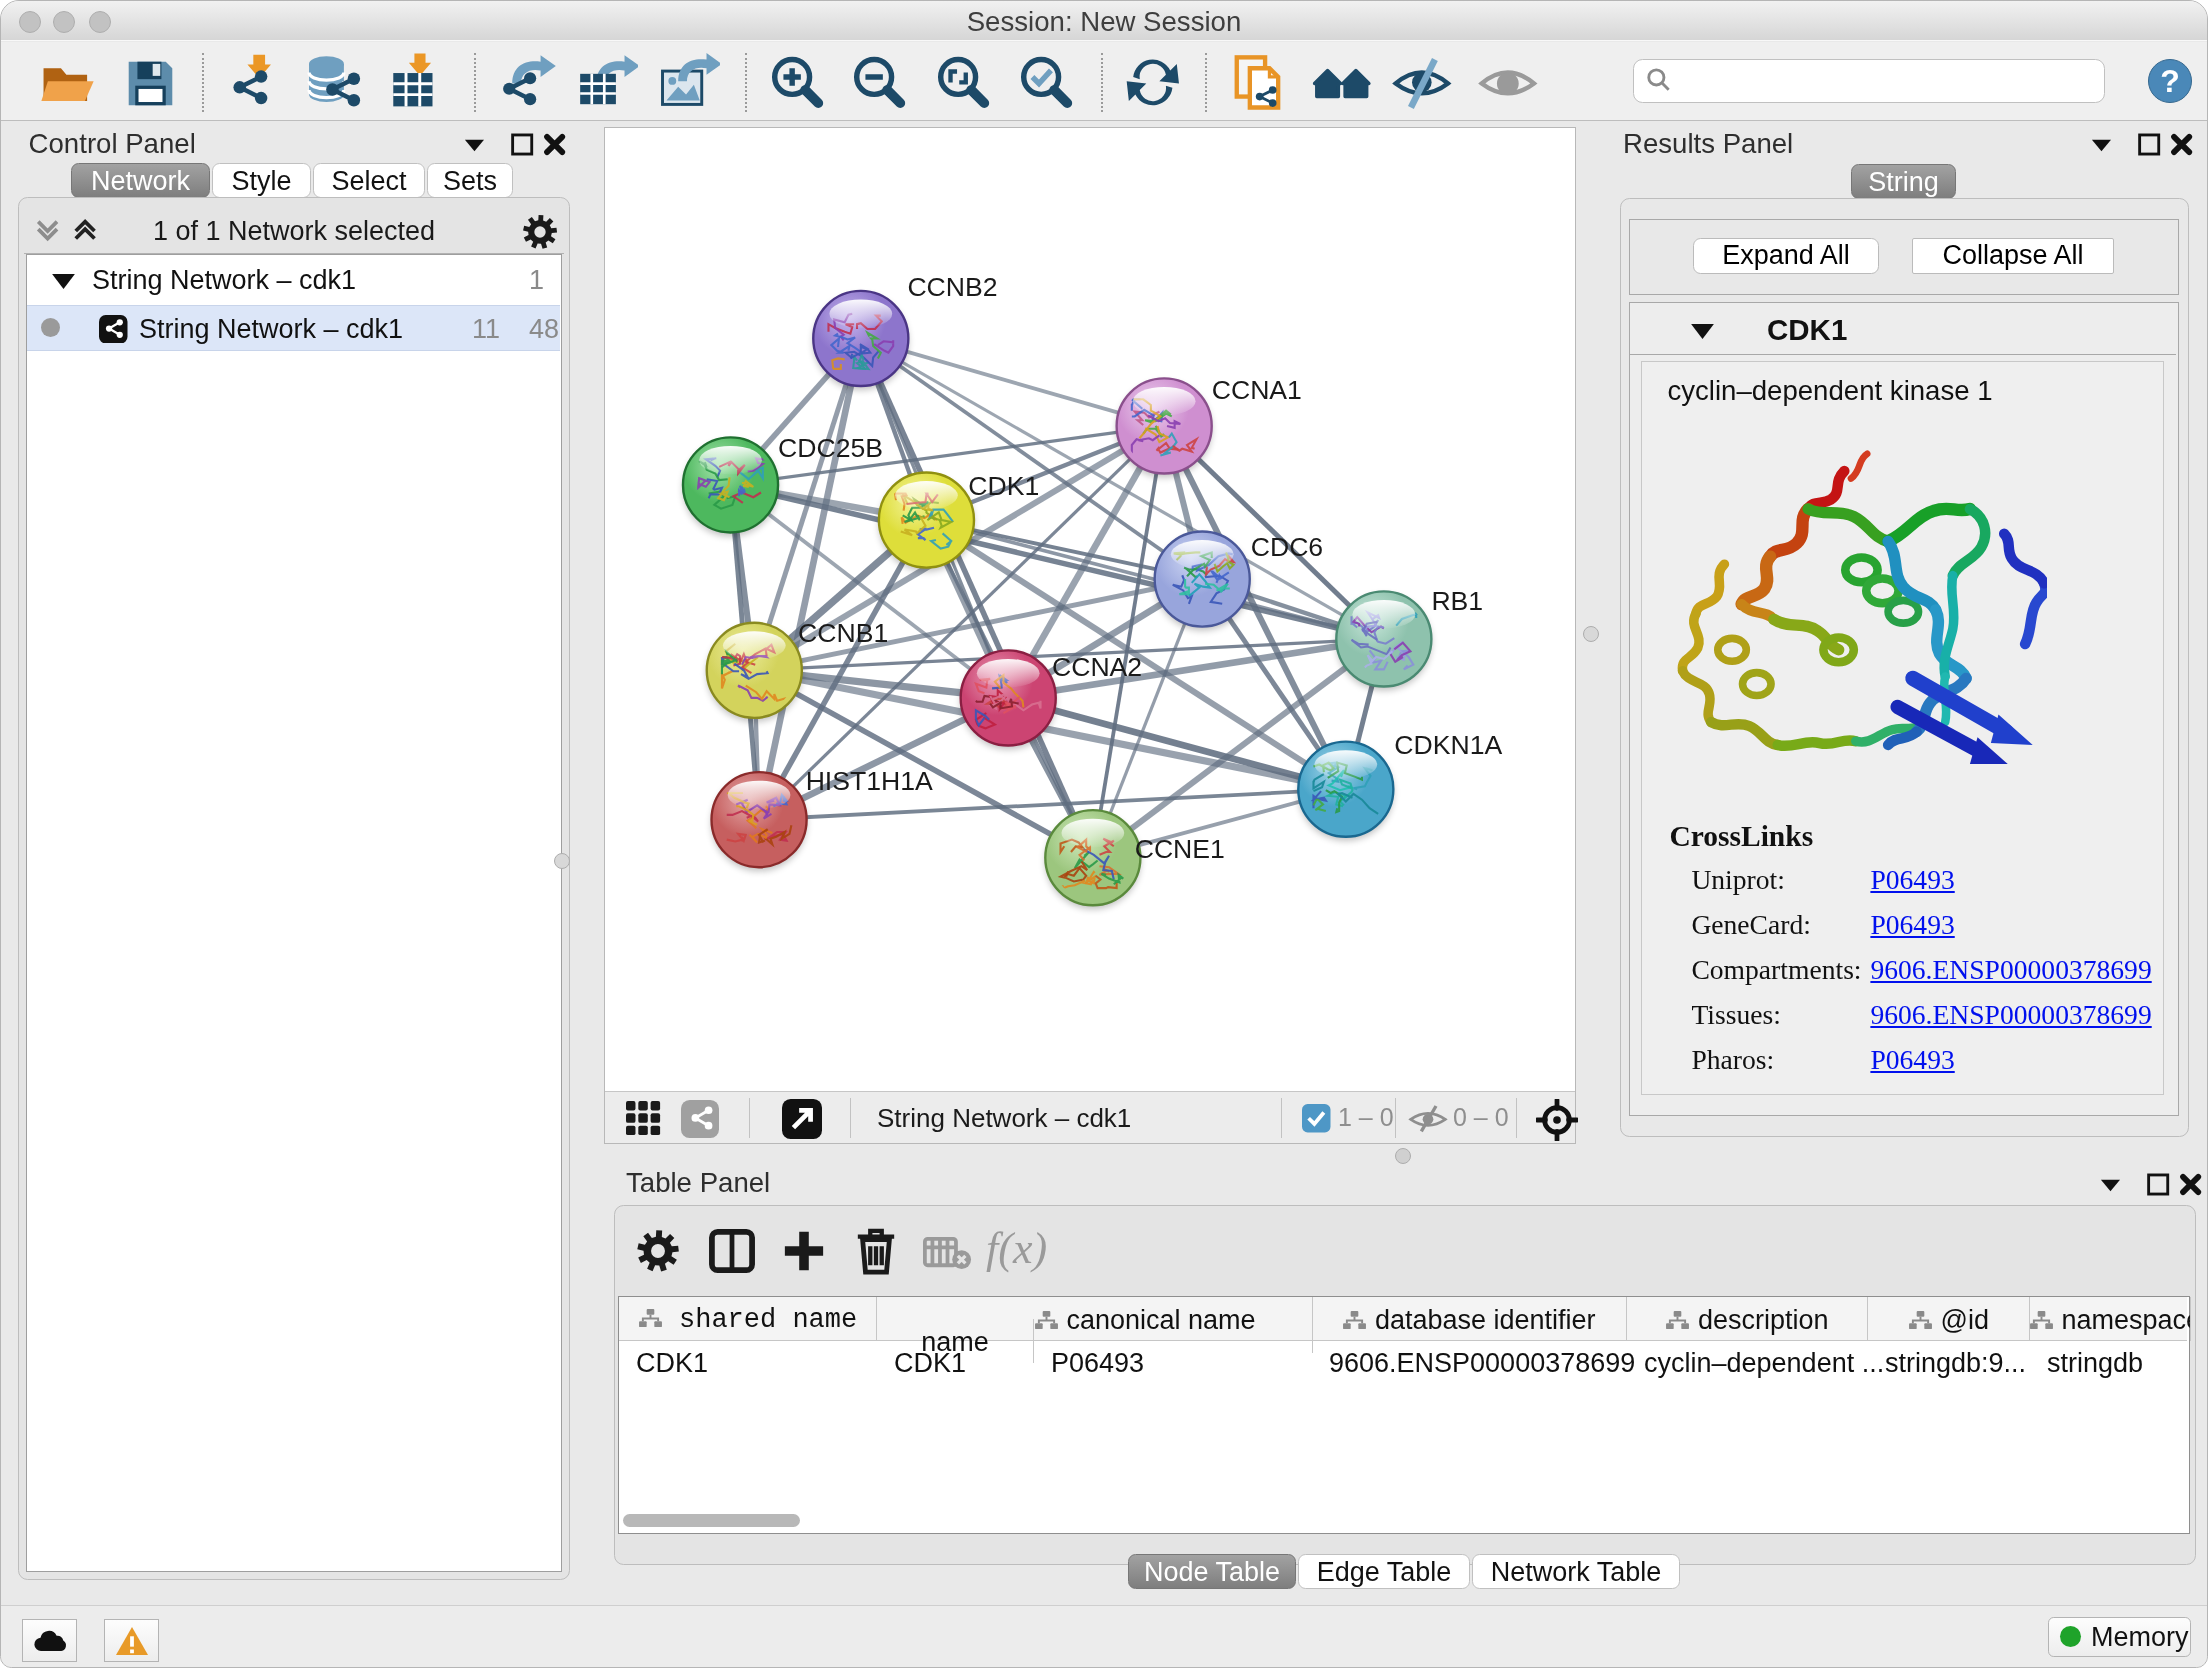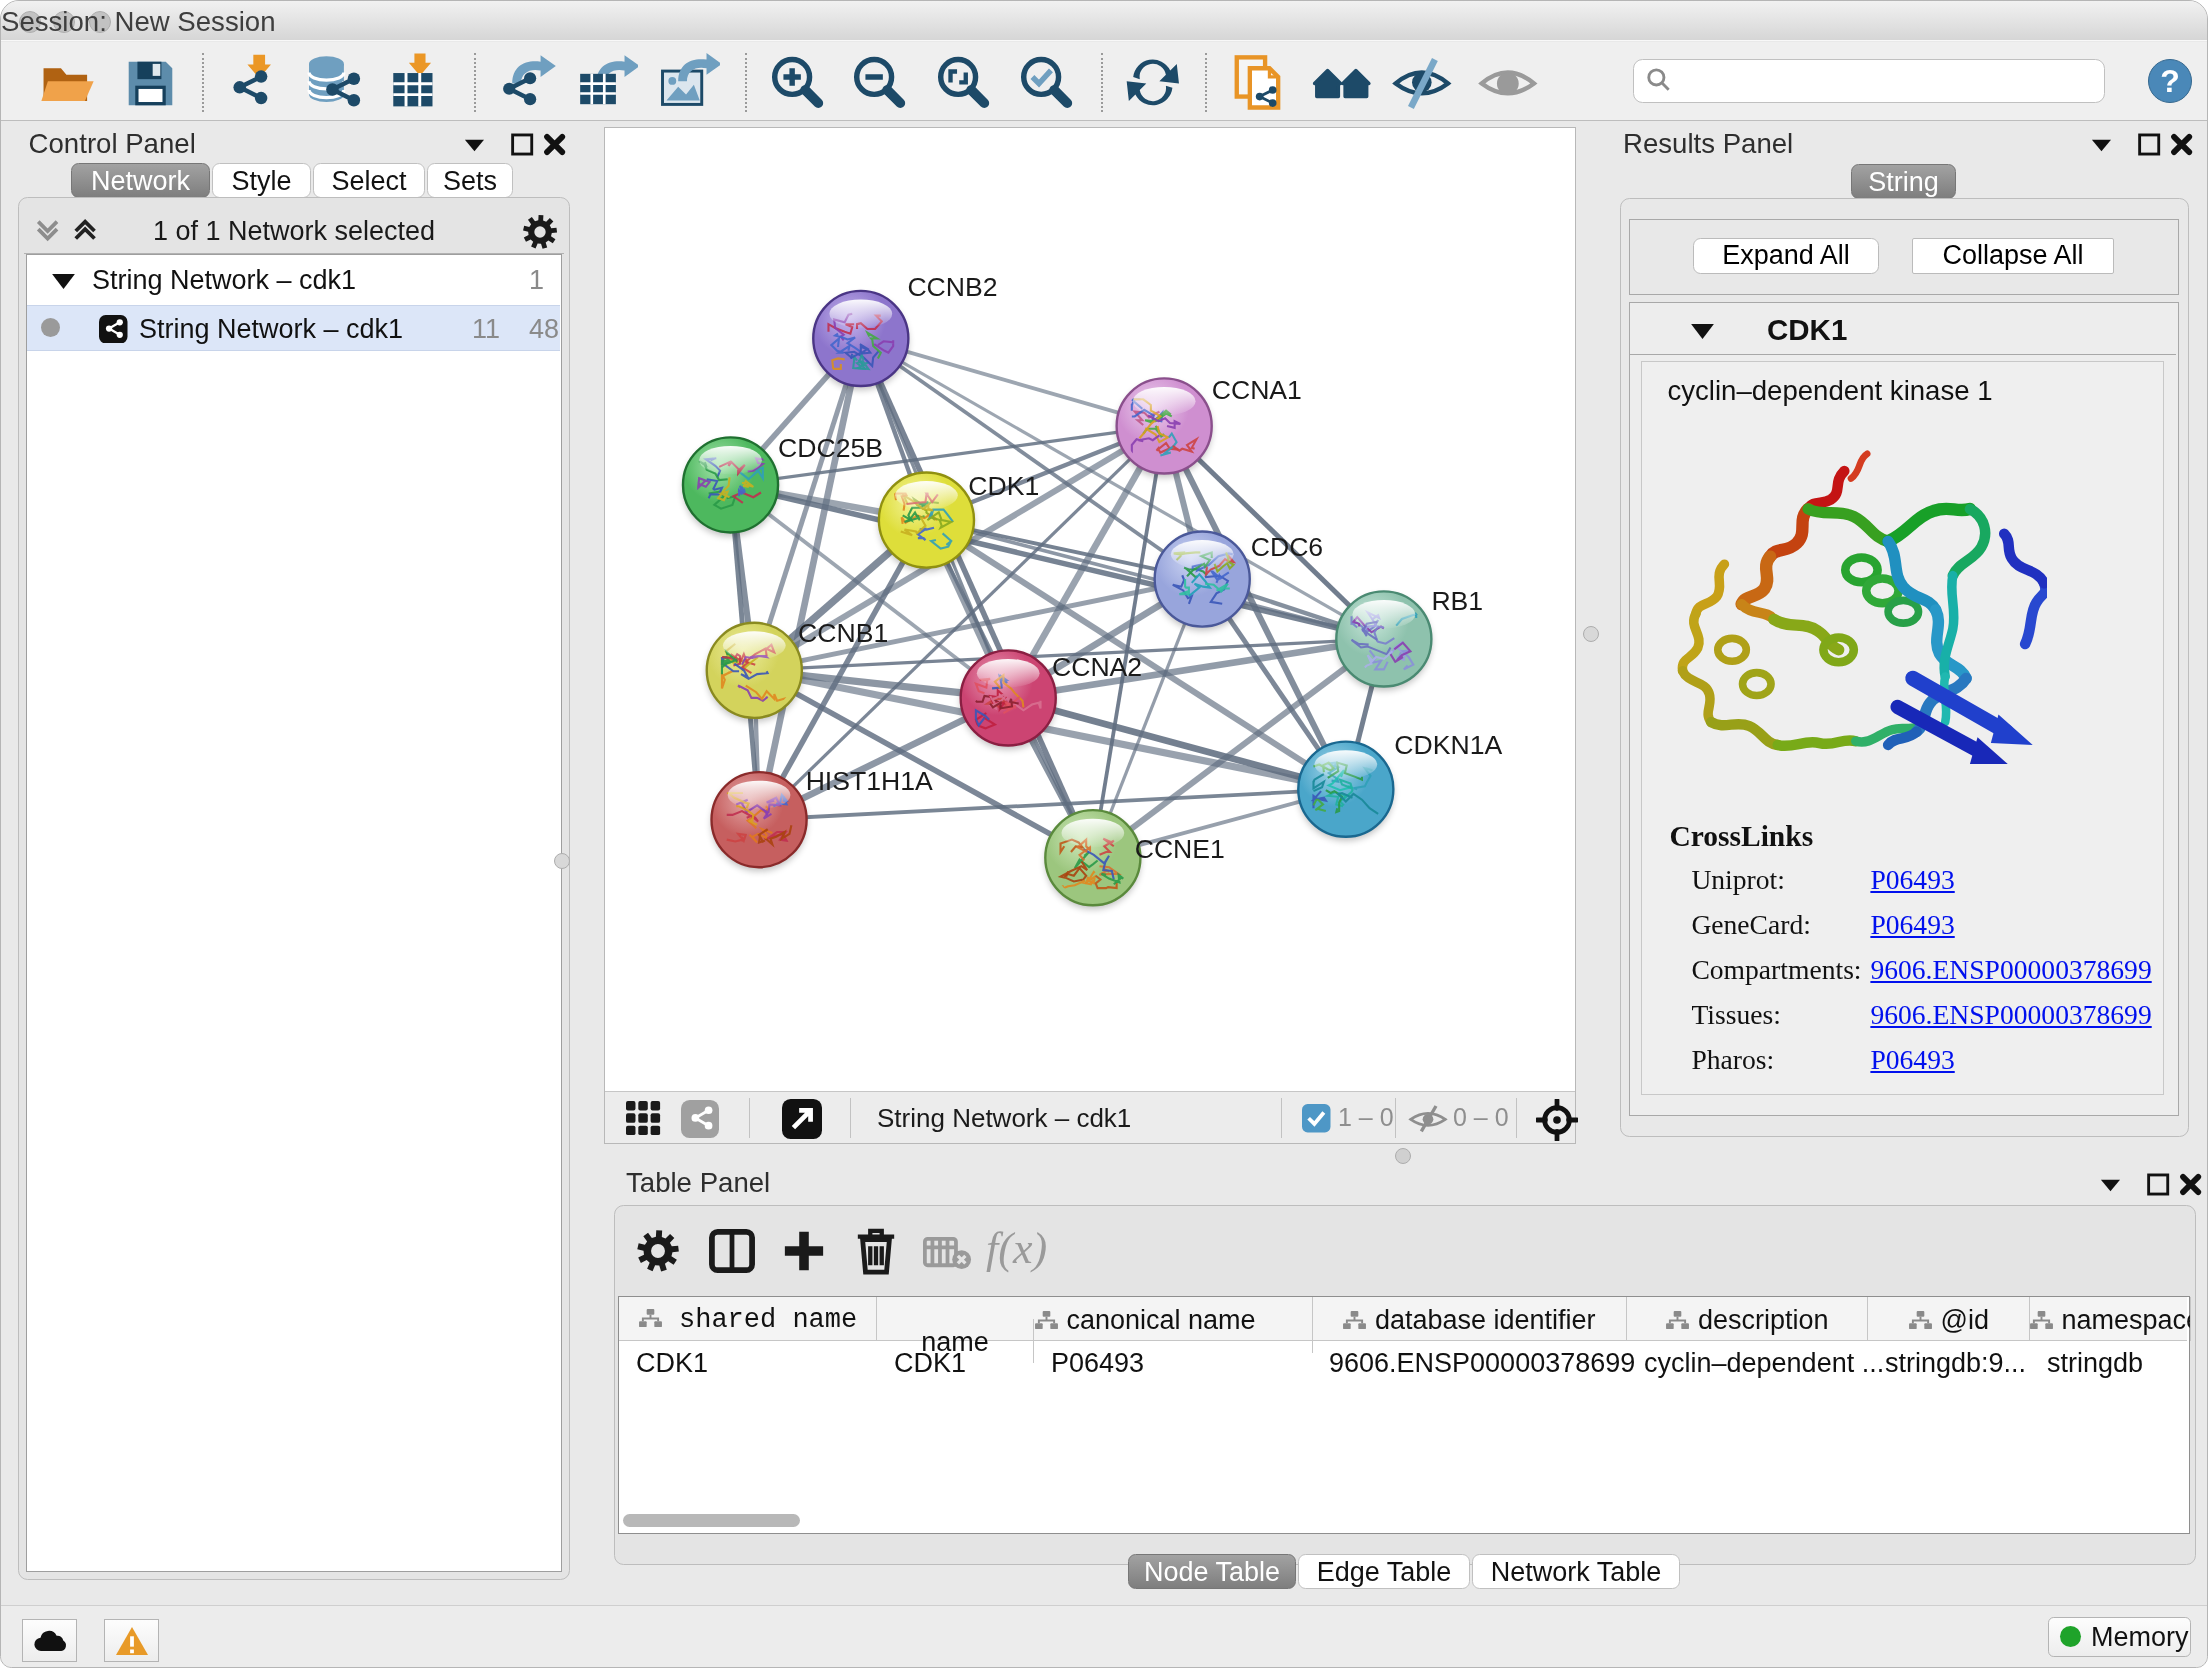--- a/index.html
+++ b/index.html
@@ -3,21 +3,21 @@
 * { margin:0; padding:0; box-sizing:border-box; }
 html,body { width:2208px; height:1668px; overflow:hidden; background:#fff;
   font-family:"Liberation Sans", sans-serif; }
 .win { position:absolute; left:0; top:0; width:2208px; height:1668px;
   background:#e9e9e9; border-radius:19px 19px 11.4px 11.4px; overflow:hidden;
   border:1px solid #b5b5b5; }
 .abs { position:absolute; }
 .titlebar { left:0; top:0; width:100%; height:40px;
   background:linear-gradient(#f1f1f1,#d6d6d6); border-bottom:1px solid #f8f8f8; }
 .tl { width:22px; height:22px; border-radius:50%; background:#c2c2c2; border:1px solid #aeaeae; top:9.5px; }
-.title { width:100%; top:4.8px; font-size:27.6px; color:#3e3e3e; }
+.title { width:100%; text-align:center; top:4.8px; font-size:27.6px; color:#3e3e3e; }
 .toolbar { left:0; top:41px; width:100%; height:79px; background:#efefef; border-bottom:1px solid #bdbdbd; }
 .sep { top:10.5px; height:59px; border-left:2.9px dotted #9a9a9a; }
 .panelhead { font-size:27.6px; color:#2e2e2e; }
 .tab { position:absolute; height:35px; background:#fff; border:1px solid #c0c0c0;
   border-radius:7.6px; text-align:center; font-size:27px; color:#111; line-height:34px; }
 .tabsel { background:linear-gradient(#a2a2a2,#7e7e7e); color:#fff; border:1px solid #777; }
 .greybox { background:#e4e4e4; border:1px solid #bdbdbd; border-radius:9.5px; }
 a.lnk { color:#0010ee; text-decoration:underline; }
 </style></head><body>
 <div class="win">

